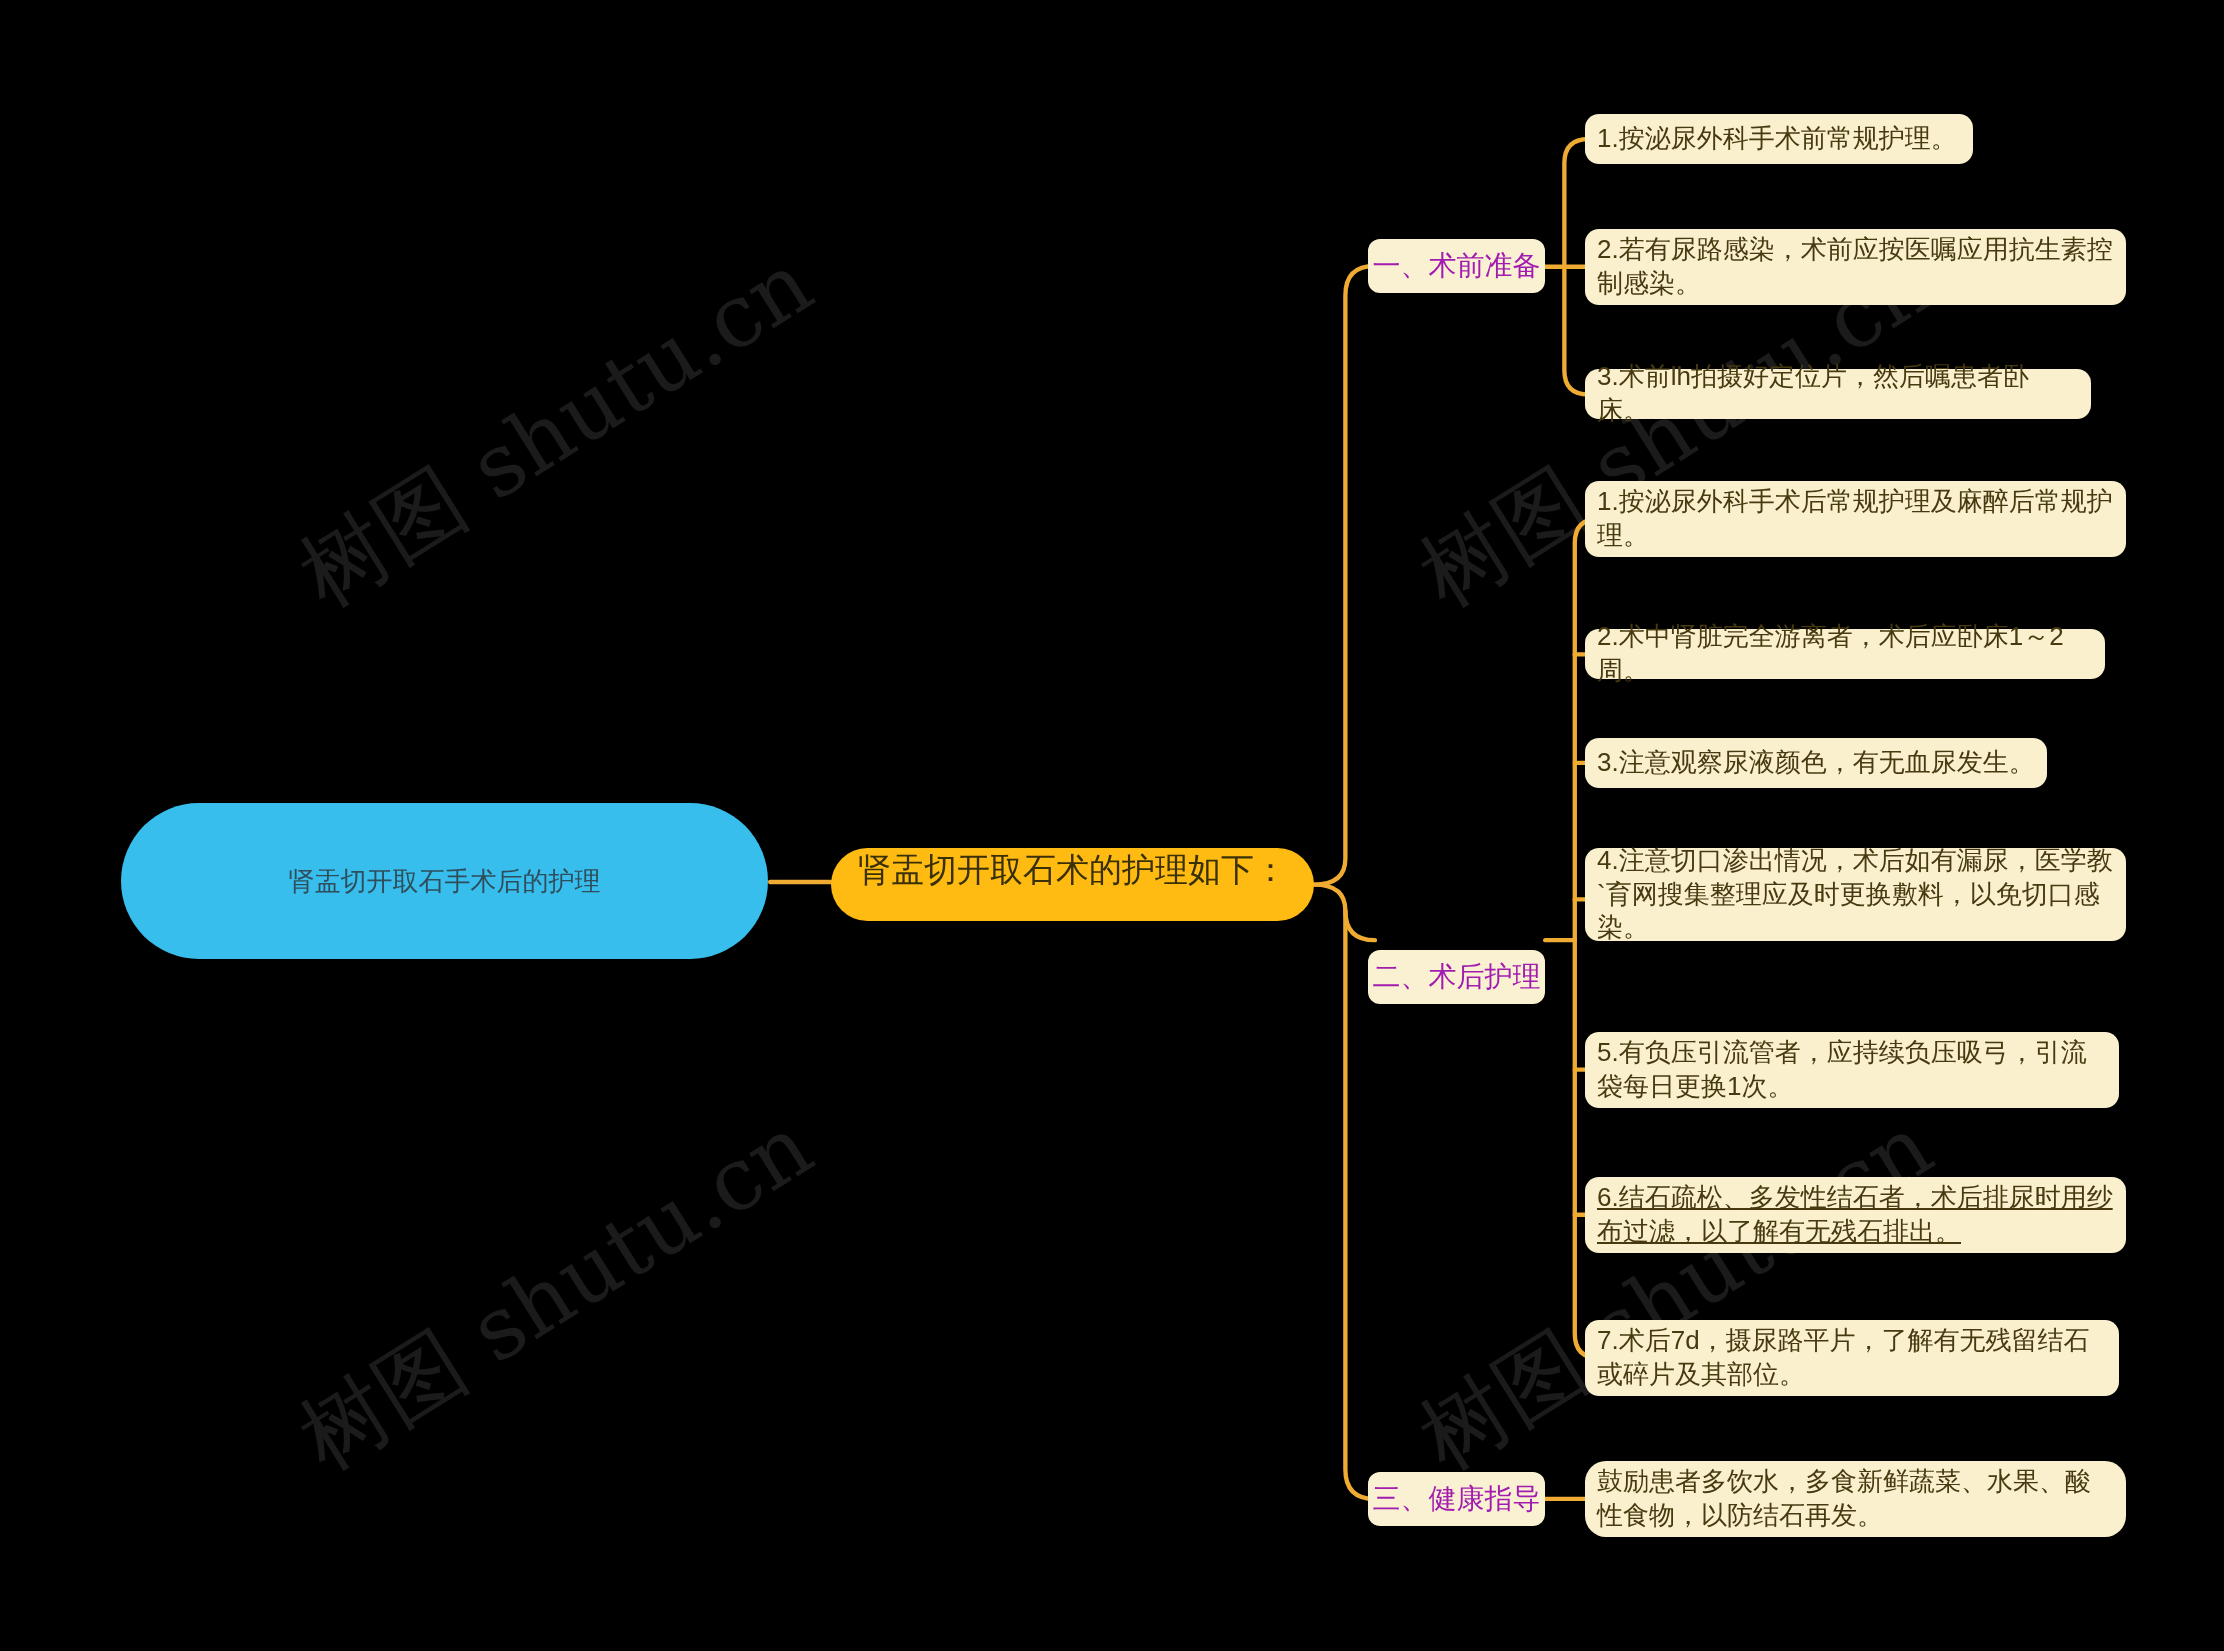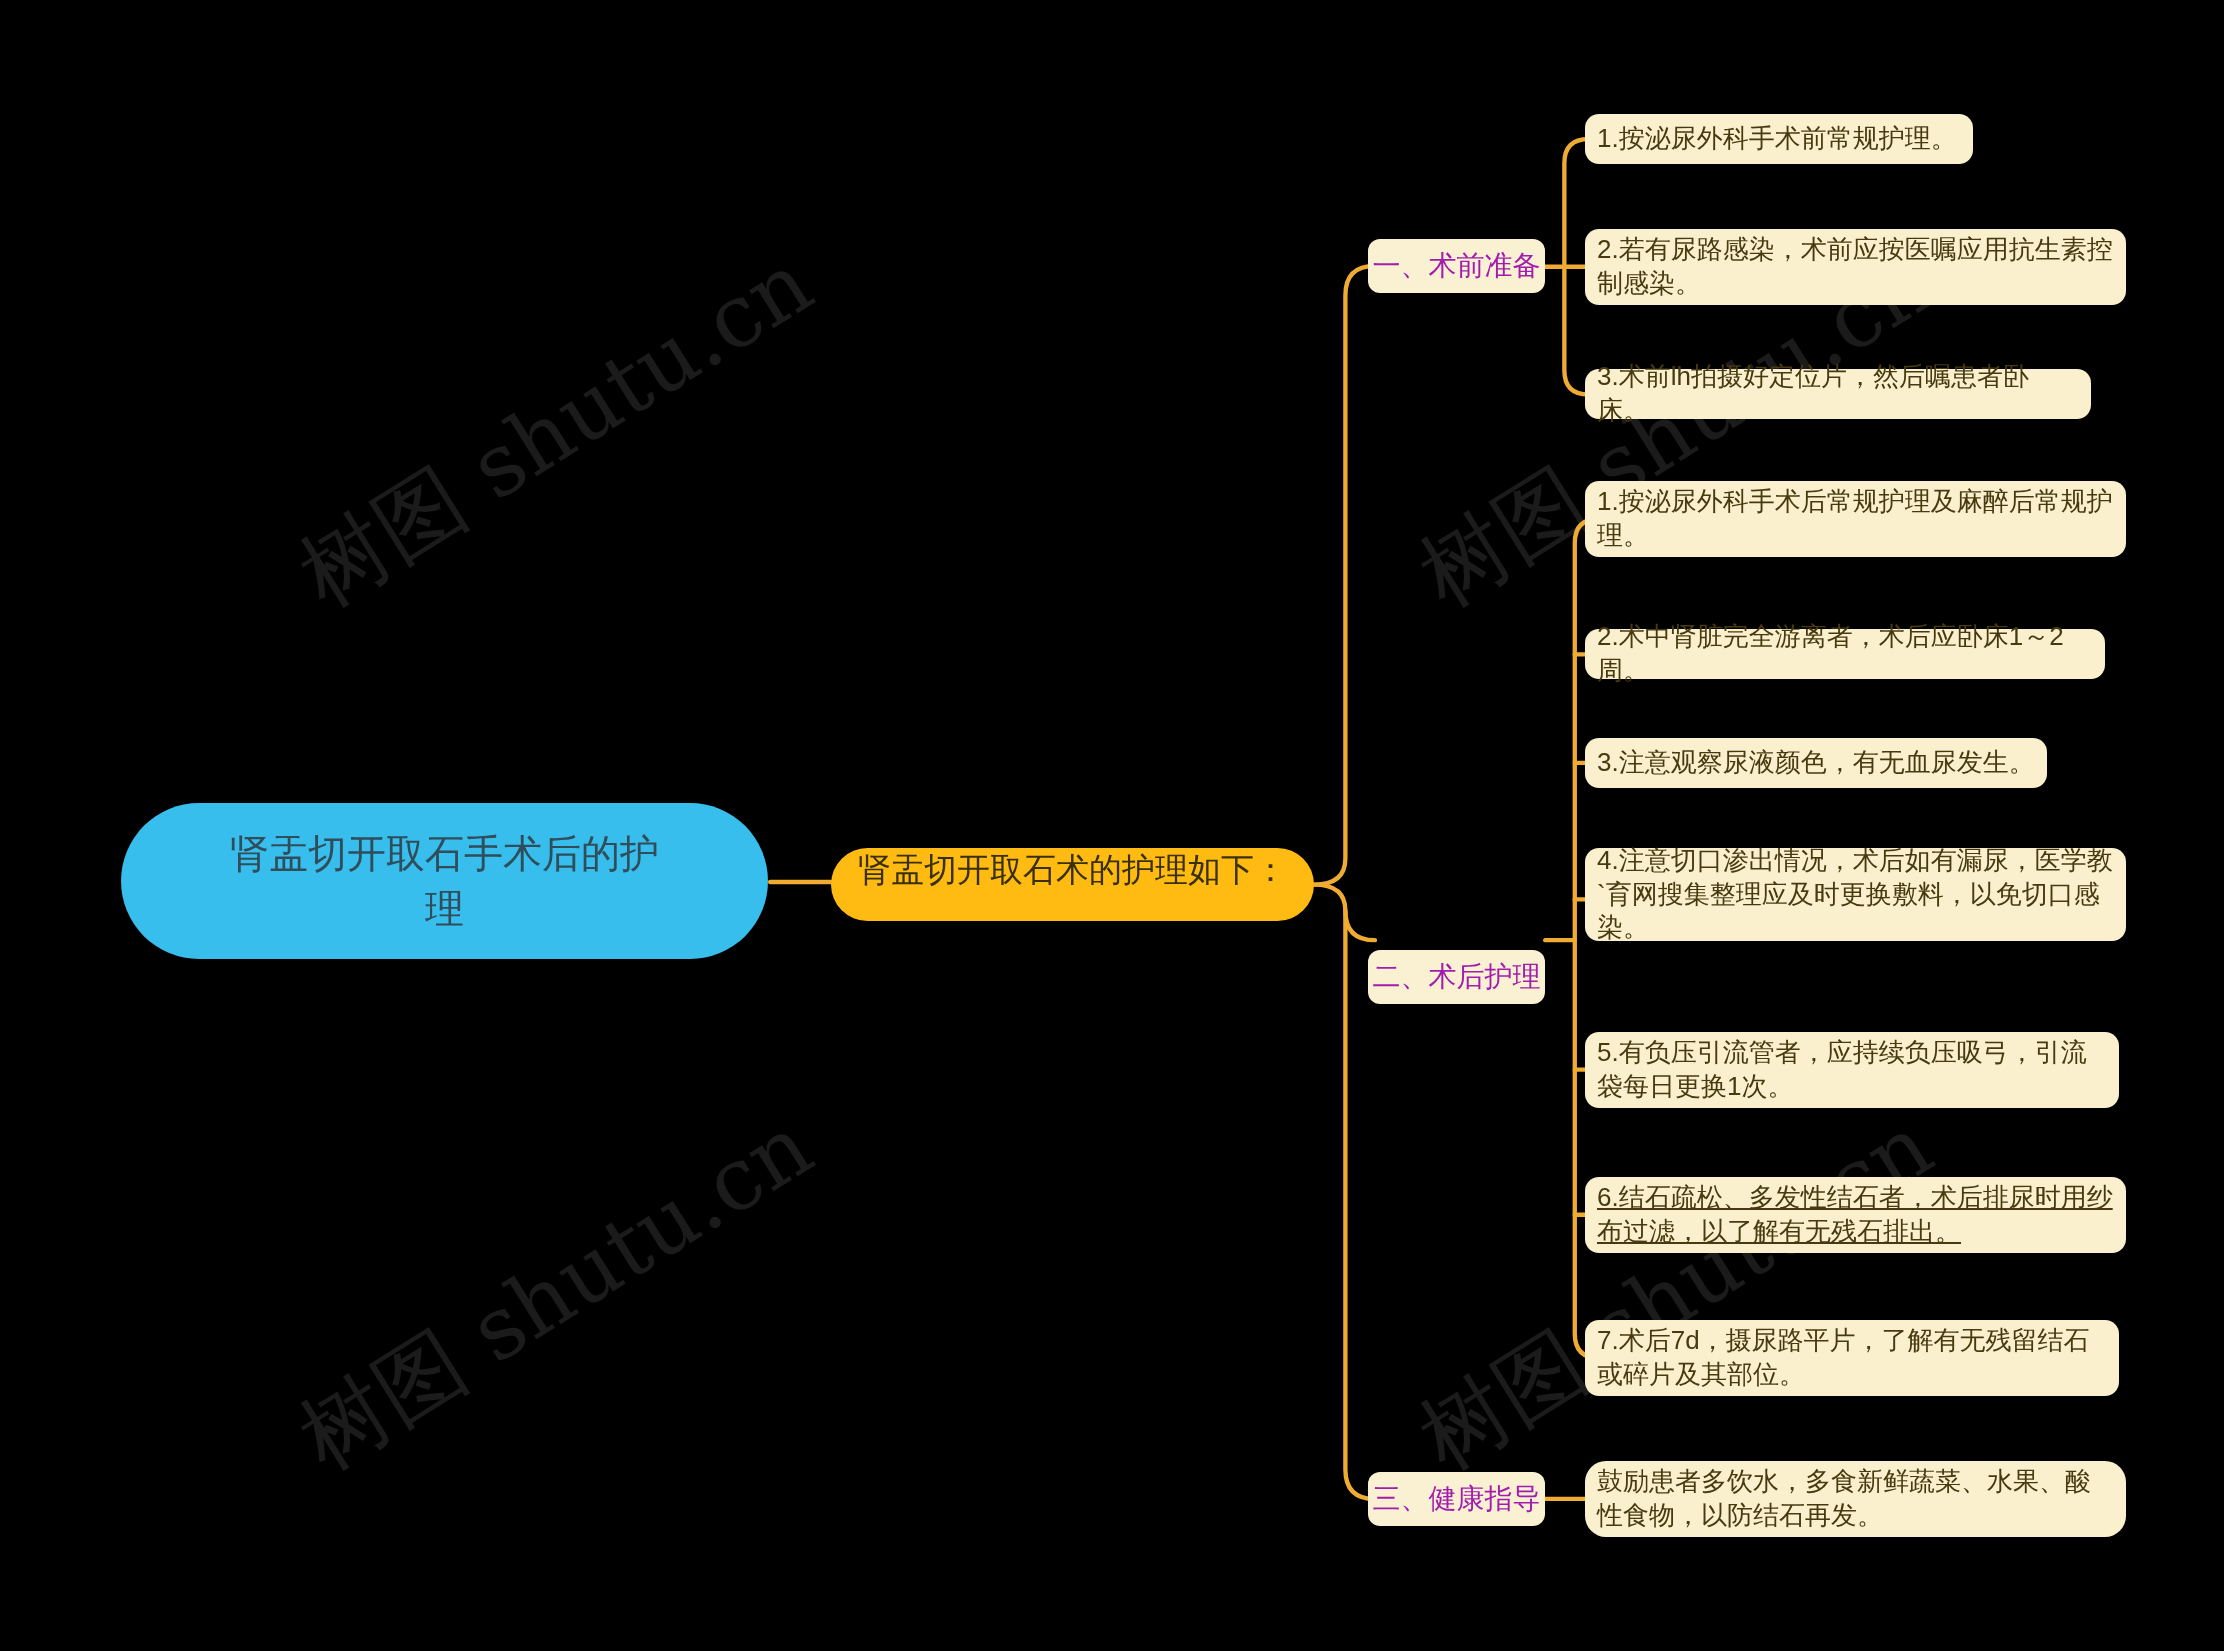--- a/index.html
+++ b/index.html
@@ -16,21 +16,21 @@
   .wm1{left:556px;top:430px;} .wm2{left:1676px;top:430px;}
   .wm3{left:556px;top:1293px;} .wm4{left:1676px;top:1293px;}
   
   svg.links{position:absolute;left:0;top:0;}
   
   .root-node{
     position:absolute;left:121px;top:803px;width:647px;height:156px;
     background:#38BEEC;border-radius:80px;display:flex;align-items:center;justify-content:center;
   }
   .root-node .txt{
-    max-width:452px;text-align:center;color:#2F4D5A;font-size:39px;line-height:1.42;
+    max-width:452px;text-align:center;color:#2F4D5A;font-size:26px;line-height:1.42;
   }
   
   .center-node{
     position:absolute;left:831px;top:848px;width:483px;height:73px;
     background:#FFBB12;border-radius:37px;display:flex;align-items:flex-start;justify-content:center;font-family:Liberation Mono, monospace;
   }
   .center-node .txt{color:#3A3008;font-size:33px;white-space:nowrap;}
   
   .blabel{
     position:absolute;left:1368px;width:177px;height:54px;background:#FAF0D2;border-radius:12px;

